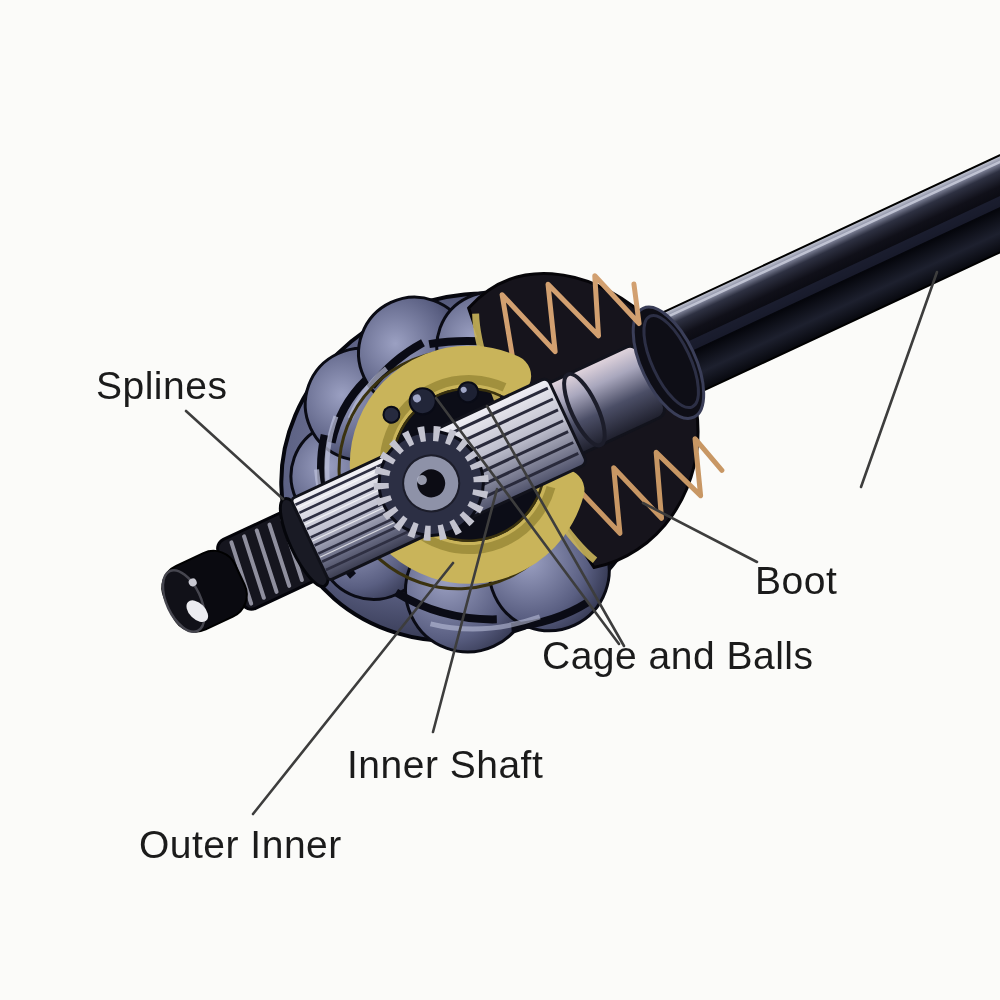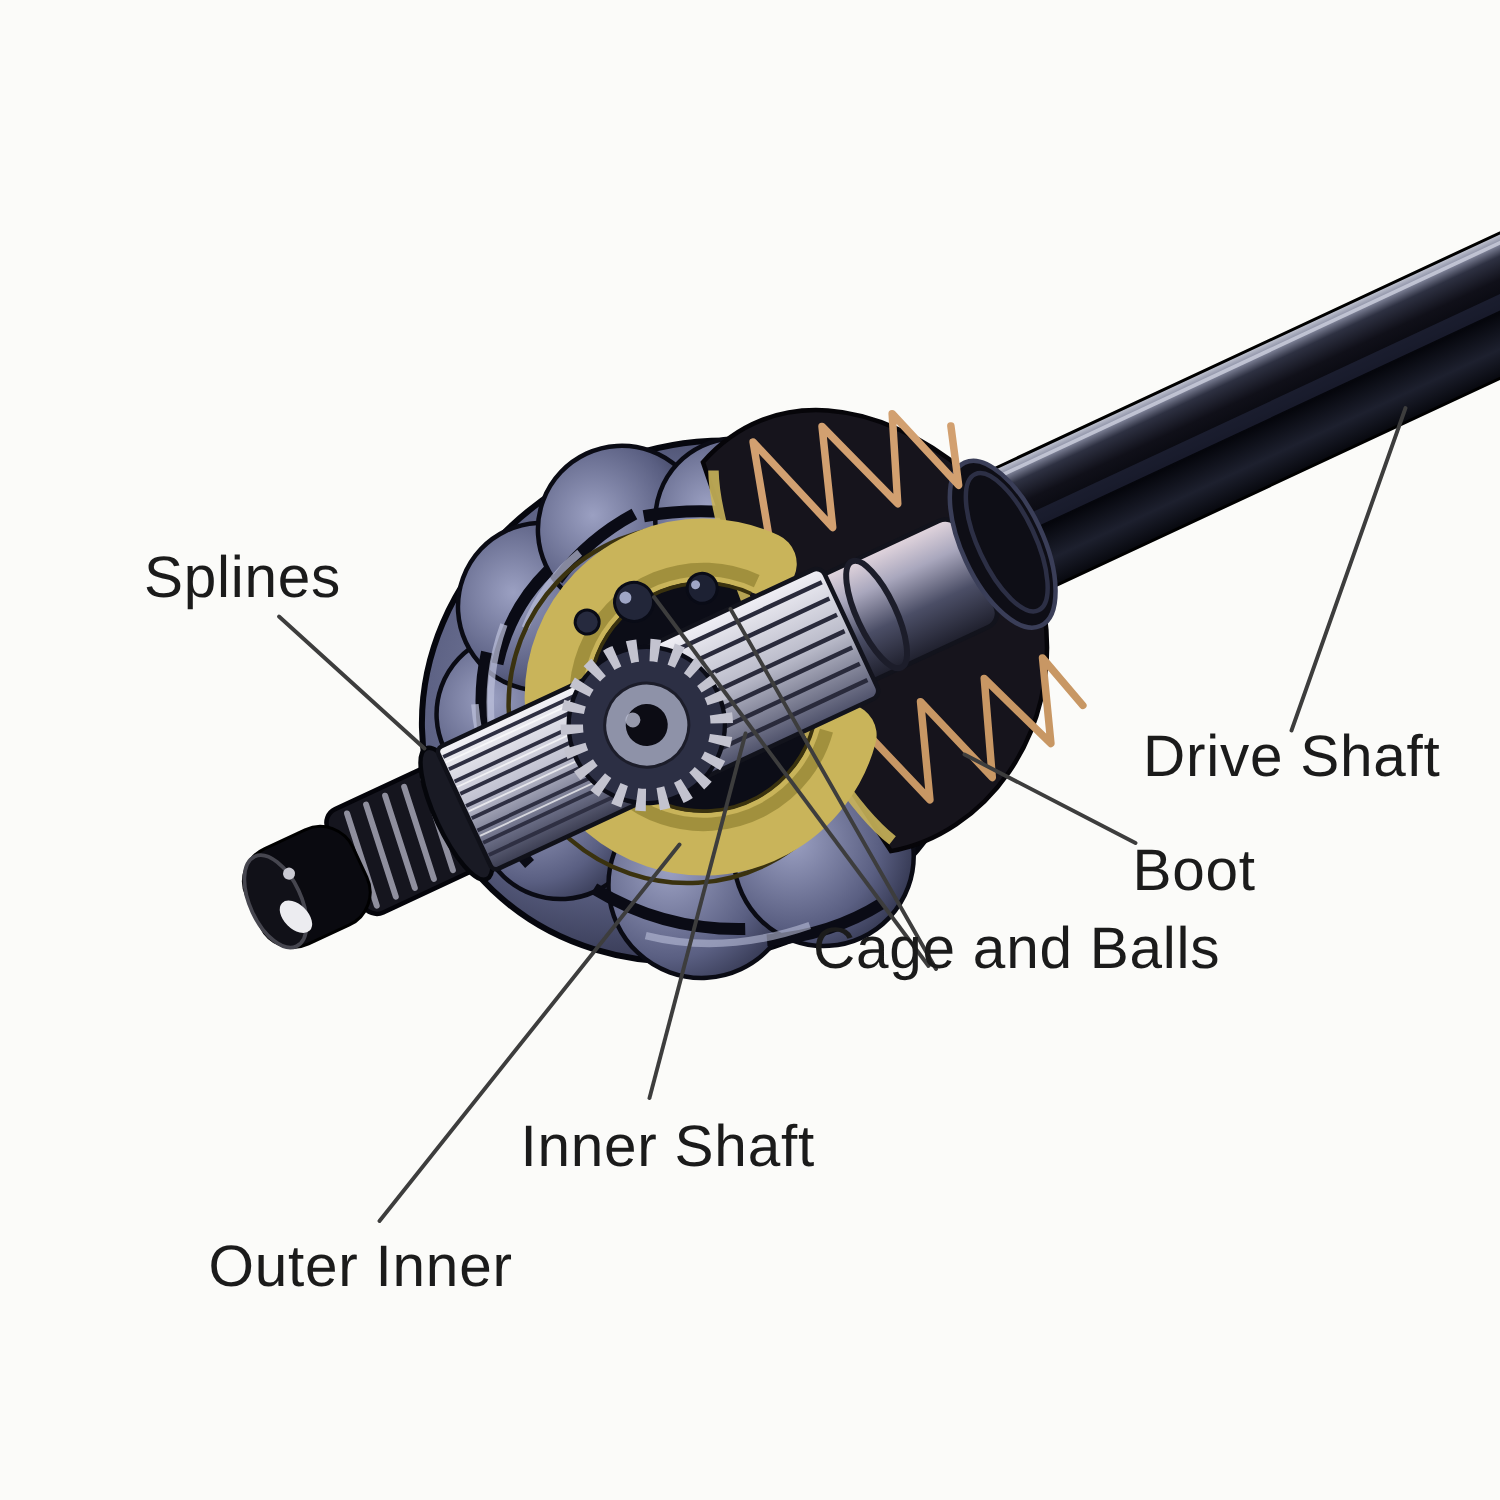--- a/index.html
+++ b/index.html
@@ -195,22 +195,21 @@
       <line x1="643" y1="503" x2="757" y2="562"></line>
       <line x1="436" y1="398" x2="619" y2="644"></line>
       <line x1="487" y1="406" x2="624" y2="646"></line>
       <line x1="497" y1="489" x2="433" y2="732"></line>
       <line x1="453" y1="563" x2="253" y2="814"></line>
     </g>
   </svg>
 
   <div class="callout" style="left:96px;top:366px;">Splines</div>
 
-  <div class="callout" style="left:762px;top:485px;">Drive Shaft</div>
 
   <div class="callout" style="left:755px;top:561px;">Boot</div>
 
-  <div class="callout" style="left:542px;top:613px;">Cage and Balls</div>
+  <div class="callout" style="left:542px;top:636px;">Cage and Balls</div>
 
   <div class="callout" style="left:347px;top:745px;">Inner Shaft</div>
 
   <div class="callout" style="left:139px;top:825px;">Outer Inner</div>
 </div>
 
 </body></html>

